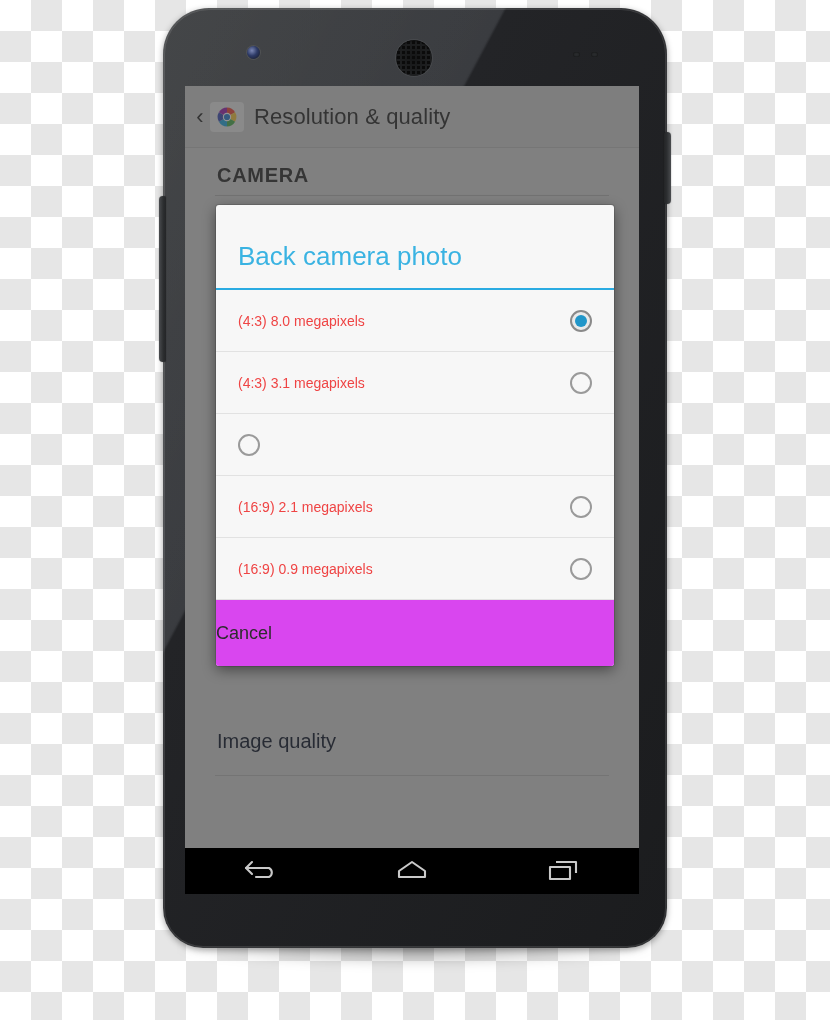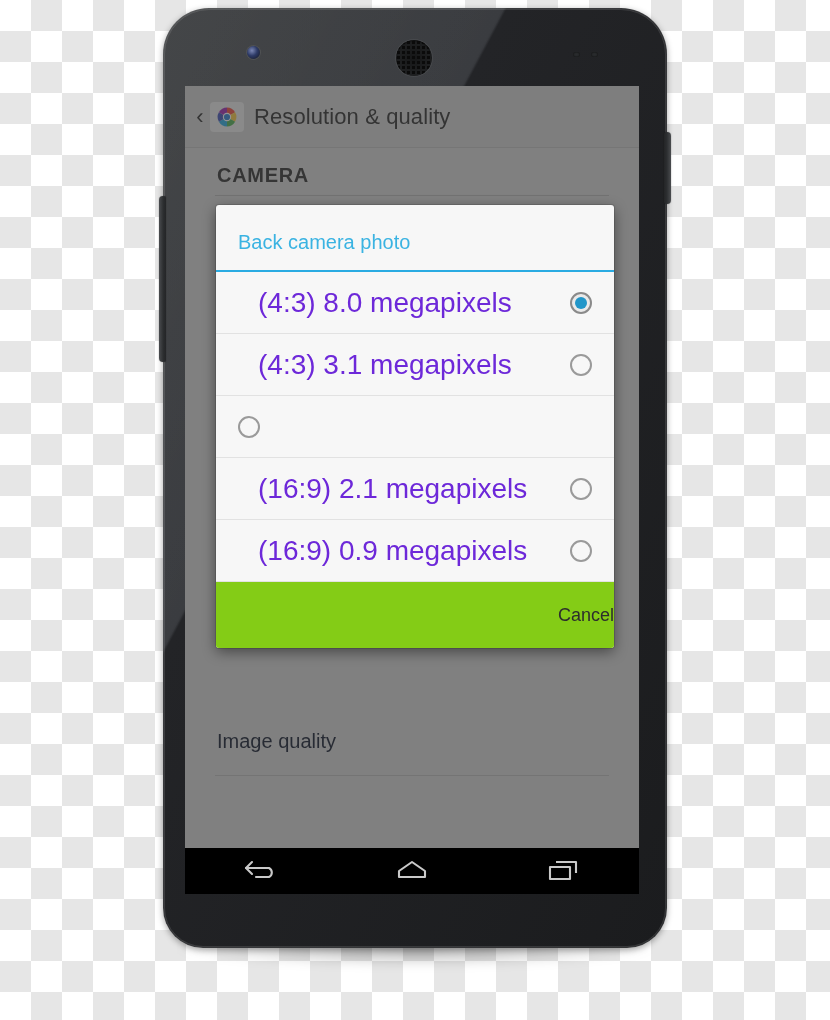--- a/index.html
+++ b/index.html
@@ -246,43 +246,42 @@
     position: absolute;
     left: 31px;
     top: 119px;
     width: 398px;
     border-radius: 3px;
     background: #f7f7f7;
     box-shadow: 0 4px 14px rgba(0,0,0,0.45), 0 0 0 1px rgba(0,0,0,0.12);
     overflow: hidden;
   }
   #dialog-title {
-    padding: 26px 22px 16px 22px;
-    font-size: 20px;
+    padding: 36px 22px 16px 22px;
+    font-size: 26px;
     color: #3ab3e2;
     font-weight: normal;
   }
   #dialog-title-rule {
     height: 2px;
     background: #2aabe2;
   }
   .option-row {
     height: 62px;
     display: flex;
     align-items: center;
     padding: 0 22px 0 22px;
     box-sizing: border-box;
     border-bottom: 1px solid #e2e2e2;
     background: #f7f7f7;
   }
   .option-label {
     flex: 1;
-    font-size: 28px;
-    color: #6d28d9;
-    margin-left: 20px;
+    font-size: 14px;
+    color: #ef4444;
   }
   .radio {
     width: 22px;
     height: 22px;
     border-radius: 50%;
     border: 2px solid #9a9a9a;
     box-sizing: border-box;
     flex: none;
     position: relative;
   }
@@ -297,22 +296,22 @@
     top: 3px;
     width: 12px;
     height: 12px;
     border-radius: 50%;
     background: #2196c9;
   }
   #cancel-row {
     height: 66px;
     display: flex;
     align-items: center;
-    justify-content: flex-end;
-    background: #84cc16;
+    justify-content: flex-start;
+    background: #d946ef;
   }
   #cancel-label {
     font-size: 18px;
     color: #2d2d2d;
   }
 
   
   #navbar {
     position: absolute;
     left: 0;

